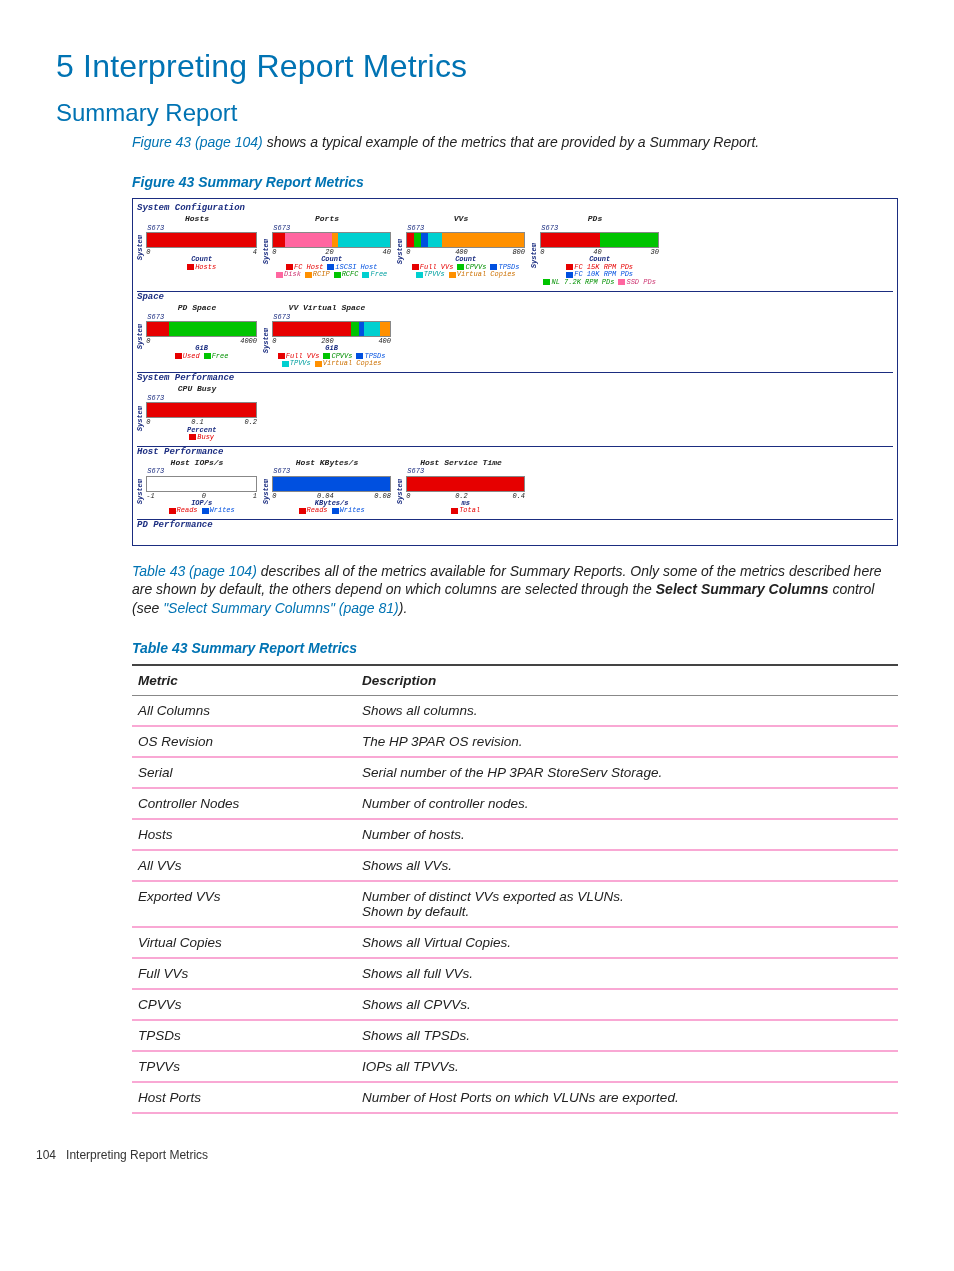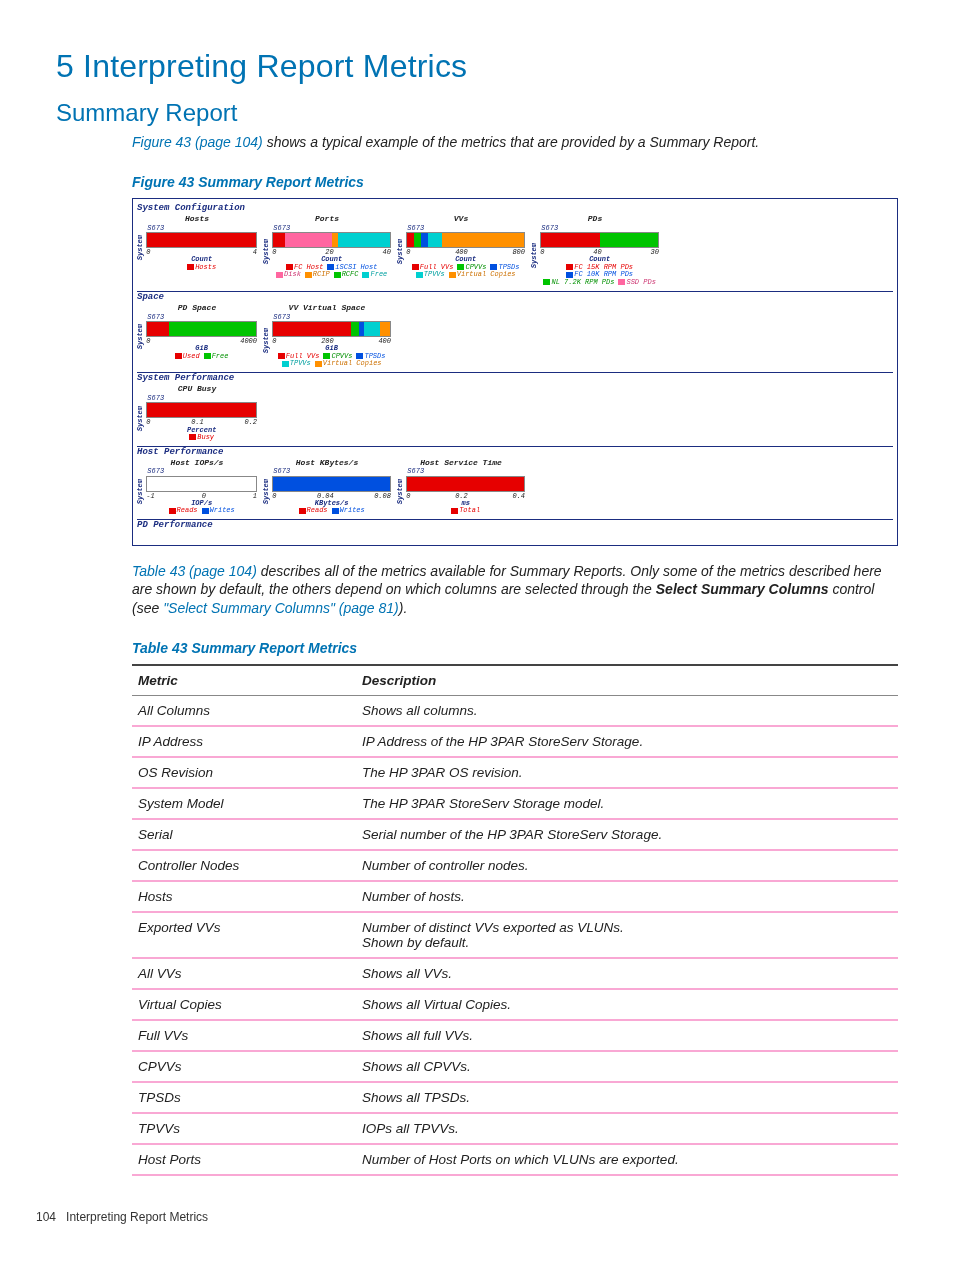--- a/index.html
+++ b/index.html
@@ -366,50 +366,42 @@
         <th>Metric</th>
         <th>Description</th>
       </tr>
     </thead>
     <tbody id="metrics-body">
         <tr>
           <td>All Columns</td>
           <td>Shows all columns.</td>
         </tr>
         <tr>
-          <td>IP Address</td>
-          <td>IP Address of the HP 3PAR StoreServ Storage.</td>
-        </tr>
-        <tr>
           <td>OS Revision</td>
           <td>The HP 3PAR OS revision.</td>
         </tr>
         <tr>
-          <td>System Model</td>
-          <td>The HP 3PAR StoreServ Storage model.</td>
-        </tr>
-        <tr>
           <td>Serial</td>
           <td>Serial number of the HP 3PAR StoreServ Storage.</td>
         </tr>
         <tr>
           <td>Controller Nodes</td>
           <td>Number of controller nodes.</td>
         </tr>
         <tr>
           <td>Hosts</td>
           <td>Number of hosts.</td>
         </tr>
         <tr>
+          <td>All VVs</td>
+          <td>Shows all VVs.</td>
+        </tr>
+        <tr>
           <td>Exported VVs</td>
           <td>Number of distinct VVs exported as VLUNs.<span class="br-sub">Shown by default.</span></td>
-        </tr>
-        <tr>
-          <td>All VVs</td>
-          <td>Shows all VVs.</td>
         </tr>
         <tr>
           <td>Virtual Copies</td>
           <td>Shows all Virtual Copies.</td>
         </tr>
         <tr>
           <td>Full VVs</td>
           <td>Shows all full VVs.</td>
         </tr>
         <tr>

